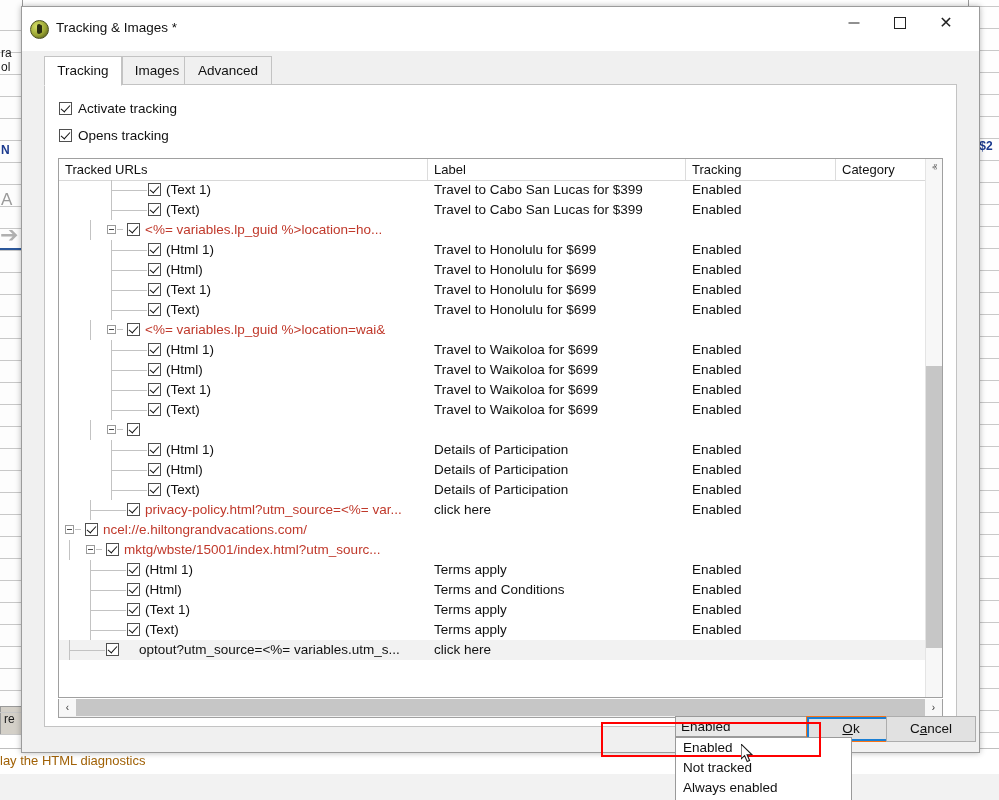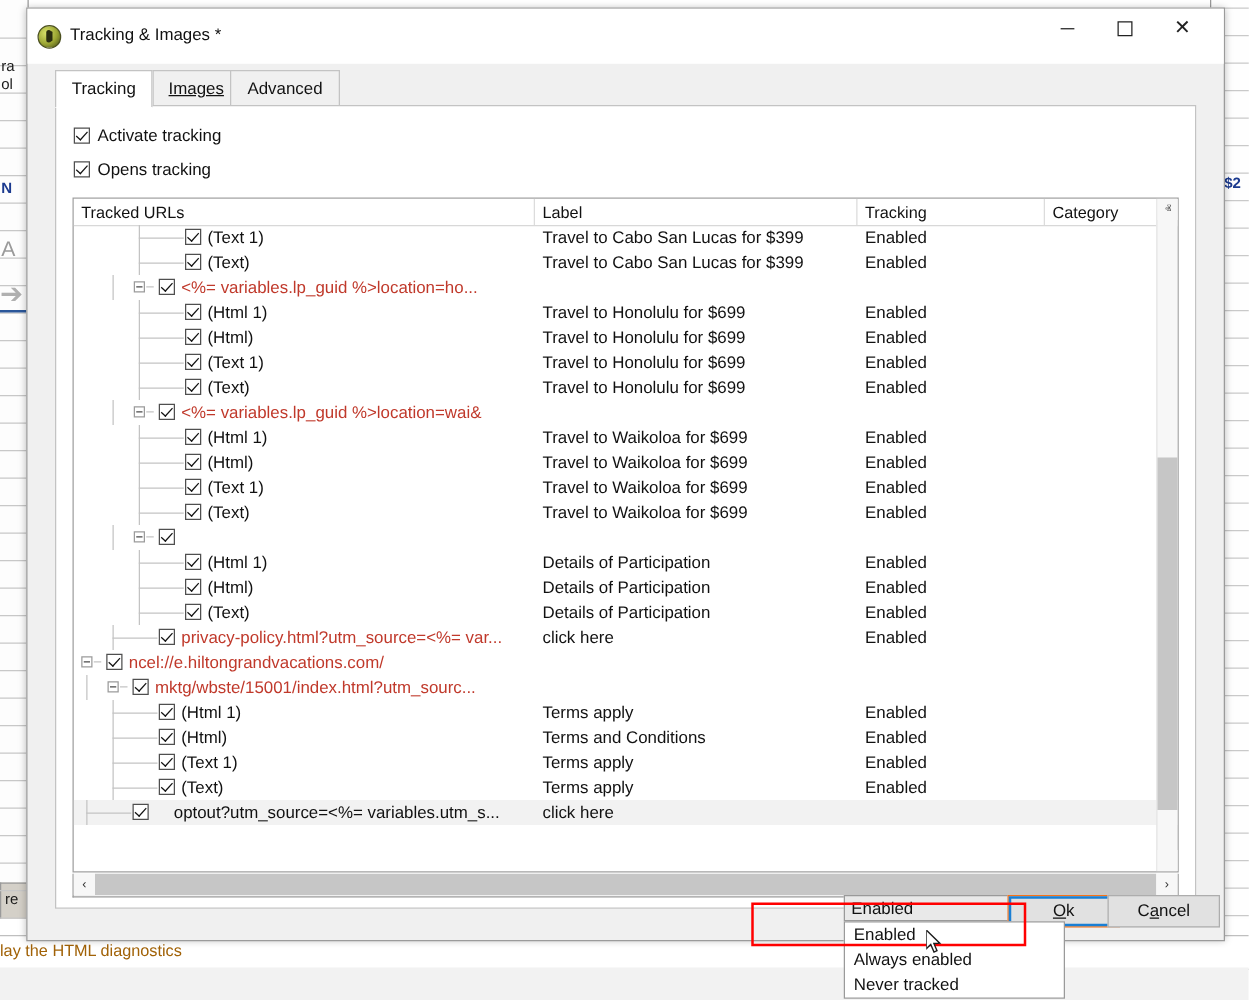--- a/index.html
+++ b/index.html
@@ -48,21 +48,21 @@
   #btn-min .g{width:11px;height:1px;background:#222;}
   #btn-max .g{width:10px;height:10px;border:1px solid #222;background:transparent;}
   #btn-close .g{font-size:16px;font-weight:300;}
 
   
   #tabstrip{position:absolute;left:22px;top:49px;width:913px;height:29px;}
   .tab{position:absolute;top:0;height:29px;background:#f0f0f0;border:1px solid #c3c3c3;
     font-size:13.5px;color:#111;box-sizing:border-box;text-align:center;line-height:27px;cursor:default;}
   .tab.active{background:#ffffff;border-bottom-color:#ffffff;height:30px;z-index:3;}
   #tab-0{left:0;width:78px;}
-  #tab-1{left:78px;width:70px;text-decoration:underline;}
+  #tab-1{left:78px;width:70px;}
   #tab-2{left:140px;width:88px;}
   #tabpage{position:absolute;left:22px;top:77px;width:913px;height:643px;background:#ffffff;border:1px solid #c3c3c3;box-sizing:border-box;}
 
   
   .cbrow{position:absolute;left:14px;font-size:13.5px;color:#111;white-space:nowrap;cursor:default;}
   .cbx{display:inline-block;width:13px;height:13px;border:1px solid #4f4f4f;background:#fff;
      box-sizing:border-box;position:relative;vertical-align:-2px;margin-right:6px;}
   .cbx.on::after{content:"";position:absolute;left:3px;top:0px;width:4px;height:8px;
      border:solid #111;border-width:0 1.6px 1.6px 0;transform:rotate(42deg);}
   .cbx.thin.on::after{border-width:0 1.3px 1.3px 0;}
@@ -464,20 +464,21 @@
 
     <div id="combo">
       <div class="v">Enabled</div>
       <div class="btn">
           <span class="a">ⱟ</span>
         </div>
     </div>
 
     <div id="droplist">
         <div class="dopt">Enabled</div>
+        <div class="dopt">Not tracked</div>
         <div class="dopt">Always enabled</div>
         <div class="dopt">Never tracked</div>
       </div>
   </div>
 
   <div id="btnbar">
     <div class="dbtn" id="btn-ok">
       <span class="ul">O</span><span>k</span>
     </div>
     <div class="dbtn" id="btn-cancel">

